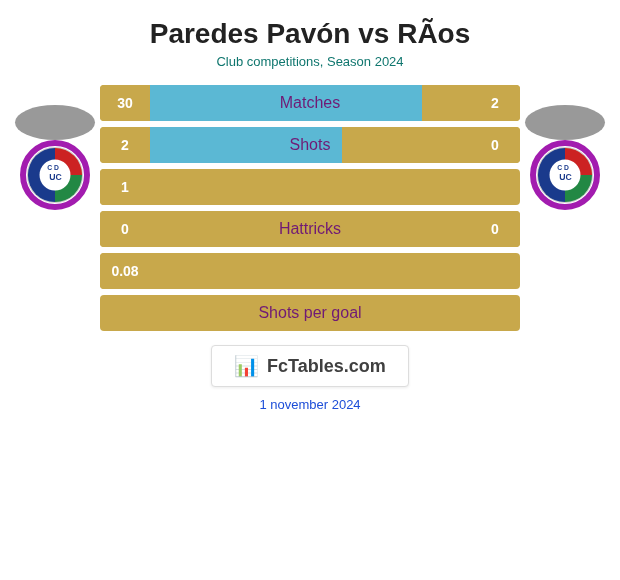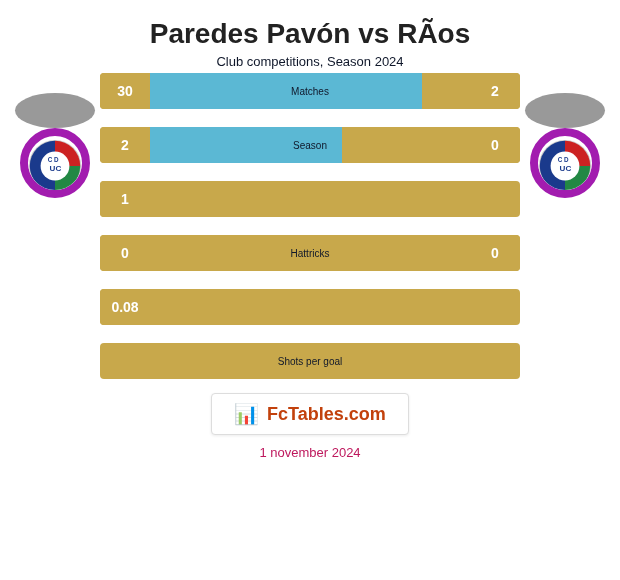--- a/index.html
+++ b/index.html
@@ -24,22 +24,22 @@
       font-size: 28px;
       font-weight: bold;
       color: #222;
       margin-top: 18px;
       margin-bottom: 4px;
       text-align: center;
     }
 
     .subtitle {
       font-size: 13px;
-      color: #0f172a;
-      margin-bottom: 4px;
+      color: #0f766e;
+      margin-bottom: 16px;
       text-align: center;
     }
 
     .main-area {
       display: flex;
       flex-direction: row;
       align-items: flex-start;
       width: 100%;
       padding: 0 10px;
       gap: 0;
@@ -53,38 +53,39 @@
       width: 90px;
       flex-shrink: 0;
       padding-top: 10px;
     }
 
     .team-logo {
       width: 70px;
       height: 70px;
       border-radius: 50%;
       background: #fff;
-      border: 8px solid #a21caf;
-      display: flex;
+      border: 6px solid #a21caf;
+      display: flex;
+      align-items: center;
       justify-content: center;
       overflow: hidden;
       position: relative;
     }
 
     
     .logo-svg {
       width: 60px;
       height: 60px;
     }
 
     .stats-container {
       flex: 1;
       display: flex;
       flex-direction: column;
-      gap: 18px;
+      gap: 6px;
     }
 
     .stat-row {
       display: flex;
       flex-direction: row;
       align-items: center;
       height: 36px;
       border-radius: 4px;
       overflow: hidden;
       background: #c8a84b;
@@ -123,22 +124,22 @@
       position: absolute;
       left: 0;
       top: 0;
       height: 100%;
       background: #5bb8d4;
     }
 
     .label-text {
       position: relative;
       z-index: 2;
-      color: #0f172a;
-      font-size: 10px;
+      color: #701a75;
+      font-size: 16px;
       font-weight: 500;
     }
 
     .stat-right-val {
       background: #c8a84b;
       color: #fff;
       font-weight: bold;
       font-size: 14px;
       width: 50px;
       min-width: 50px;
@@ -166,27 +167,27 @@
     }
 
     .logo-banner-icon {
       font-size: 20px;
       color: #2d6bcf;
     }
 
     .logo-banner-text {
       font-size: 18px;
       font-weight: bold;
-      color: #c2410c;
+      color: #404040;
     }
 
     .footer-date {
       margin-top: 10px;
       font-size: 13px;
-      color: #be185d;
+      color: #1d4ed8;
       text-align: center;
     }
 
     
     .logo-gray-ellipse {
       width: 80px;
       height: 35px;
       background: #999;
       border-radius: 50%;
       margin-top: 10px;
@@ -234,21 +235,21 @@
           <div class="stat-label-bar has-fill">
             <div class="fill-left" style="width: 85%;"></div>
             <span class="label-text">Matches</span>
           </div>
           <div class="stat-right-val">2</div>
         </div>
         <div class="stat-row">
           <div class="stat-left-val">2</div>
           <div class="stat-label-bar has-fill">
             <div class="fill-left" style="width: 60%;"></div>
-            <span class="label-text">Season</span>
+            <span class="label-text">Shots</span>
           </div>
           <div class="stat-right-val">0</div>
         </div>
         <div class="stat-row no-right">
           <div class="stat-left-val">1</div>
         </div>
         <div class="stat-row">
           <div class="stat-left-val">0</div>
           <div class="stat-label-bar">
             <span class="label-text">Hattricks</span>

